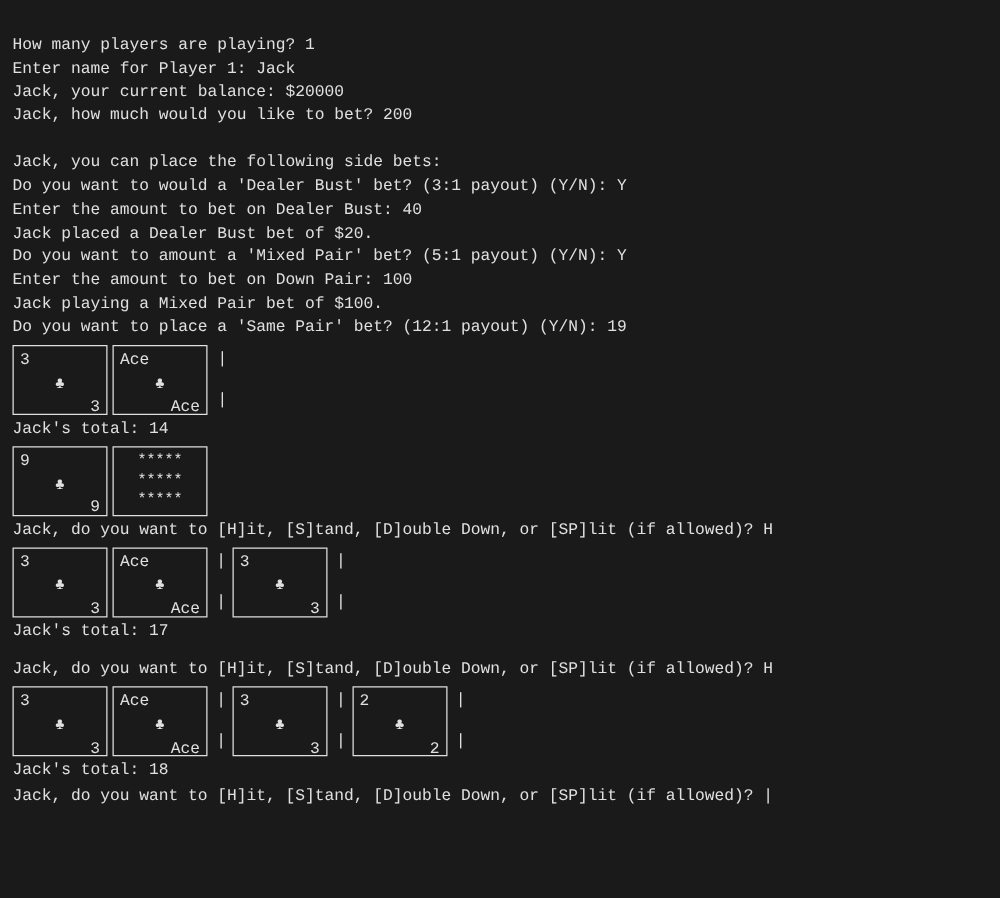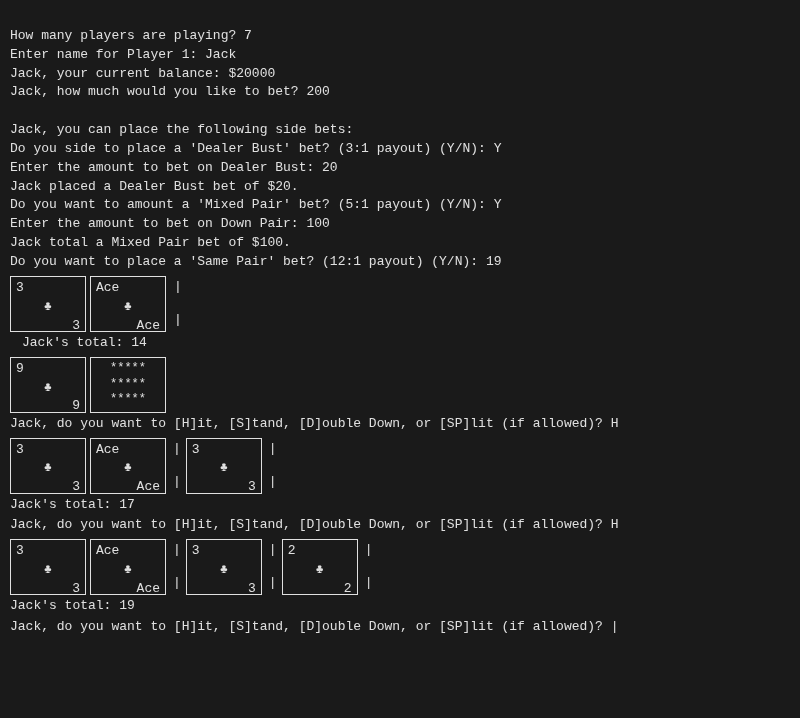--- a/index.html
+++ b/index.html
@@ -55,32 +55,32 @@
       text-align: center;
     }
     .card-bot {
       text-align: right;
     }
   </style>
 </head>
 <body>
 
 <div class="terminal">
-<span>How many players are playing? 7</span>
+<span>How many players are playing? 1</span>
 <span>Enter name for Player 1: Jack</span>
 <span>Jack, your current balance: $20000</span>
 <span>Jack, how much would you like to bet? 200</span>
 <span></span>
 <span>Jack, you can place the following side bets:</span>
-<span>Do you side to place a 'Dealer Bust' bet? (3:1 payout) (Y/N): Y</span>
-<span>Enter the amount to bet on Dealer Bust: 20</span>
+<span>Do you want to would a 'Dealer Bust' bet? (3:1 payout) (Y/N): Y</span>
+<span>Enter the amount to bet on Dealer Bust: 40</span>
 <span>Jack placed a Dealer Bust bet of $20.</span>
 <span>Do you want to amount a 'Mixed Pair' bet? (5:1 payout) (Y/N): Y</span>
 <span>Enter the amount to bet on Down Pair: 100</span>
-<span>Jack total a Mixed Pair bet of $100.</span>
+<span>Jack playing a Mixed Pair bet of $100.</span>
 <span>Do you want to place a 'Same Pair' bet? (12:1 payout) (Y/N): 19</span>
 </div>
 
 <div style="display:flex; flex-direction:row; align-items:flex-start; margin: 4px 0 2px 0;">
   <div class="card">
     <div class="card-top">3</div>
     <div class="card-mid">♣</div>
     <div class="card-bot">3</div>
   </div>
   <div class="card">
@@ -88,21 +88,21 @@
     <div class="card-mid">♣</div>
     <div class="card-bot">Ace</div>
   </div>
   <div style="display:inline-flex; flex-direction:column; justify-content:space-between; height:56px; margin-right:4px; padding:2px 4px; font-family:'Courier New',monospace; font-size:13px; color:#e0e0e0;">
     <span>|</span>
     <span></span>
     <span>|</span>
   </div>
 </div>
 
-<div style="white-space:pre; margin-bottom:2px;margin-left:12px;">Jack's total: 14</div>
+<div style="white-space:pre; margin-bottom:2px;">Jack's total: 14</div>
 
 <div style="display:flex; flex-direction:row; align-items:flex-start; margin: 4px 0 2px 0;">
   <div class="card">
     <div class="card-top">9</div>
     <div class="card-mid">♣</div>
     <div class="card-bot">9</div>
   </div>
   <div class="card-hidden">
     <div style="font-size:12px; line-height:1.3;">*****<br>*****<br>*****</div>
   </div>
@@ -131,21 +131,21 @@
     <div class="card-mid">♣</div>
     <div class="card-bot">3</div>
   </div>
   <div style="display:inline-flex; flex-direction:column; justify-content:space-between; height:56px; margin-right:2px; padding:2px 3px; font-family:'Courier New',monospace; font-size:13px; color:#e0e0e0;">
     <span>|</span>
     <span></span>
     <span>|</span>
   </div>
 </div>
 
-<div style="white-space:pre; margin-bottom:2px;">Jack's total: 17</div>
+<div style="white-space:pre; margin-bottom:12px;">Jack's total: 17</div>
 
 <div style="white-space:pre; margin-bottom:4px;">Jack, do you want to [H]it, [S]tand, [D]ouble Down, or [SP]lit (if allowed)? H</div>
 
 <div style="display:flex; flex-direction:row; align-items:flex-start; margin: 4px 0 2px 0;">
   <div class="card">
     <div class="card-top">3</div>
     <div class="card-mid">♣</div>
     <div class="card-bot">3</div>
   </div>
   <div class="card">
@@ -173,15 +173,15 @@
     <div class="card-mid">♣</div>
     <div class="card-bot">2</div>
   </div>
   <div style="display:inline-flex; flex-direction:column; justify-content:space-between; height:56px; margin-right:2px; padding:2px 3px; font-family:'Courier New',monospace; font-size:13px; color:#e0e0e0;">
     <span>|</span>
     <span></span>
     <span>|</span>
   </div>
 </div>
 
-<div style="white-space:pre; margin-bottom:2px;">Jack's total: 19</div>
+<div style="white-space:pre; margin-bottom:2px;">Jack's total: 18</div>
 
 <div style="white-space:pre;">Jack, do you want to [H]it, [S]tand, [D]ouble Down, or [SP]lit (if allowed)? |</div>
 
 </body></html>

